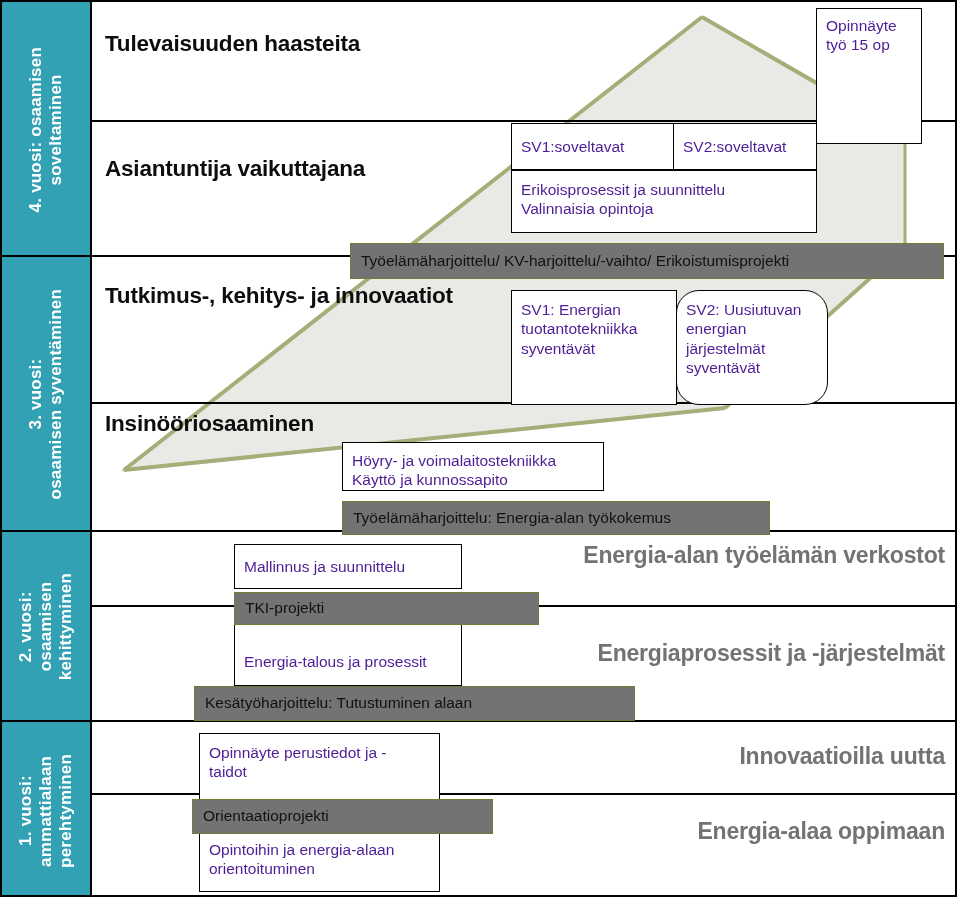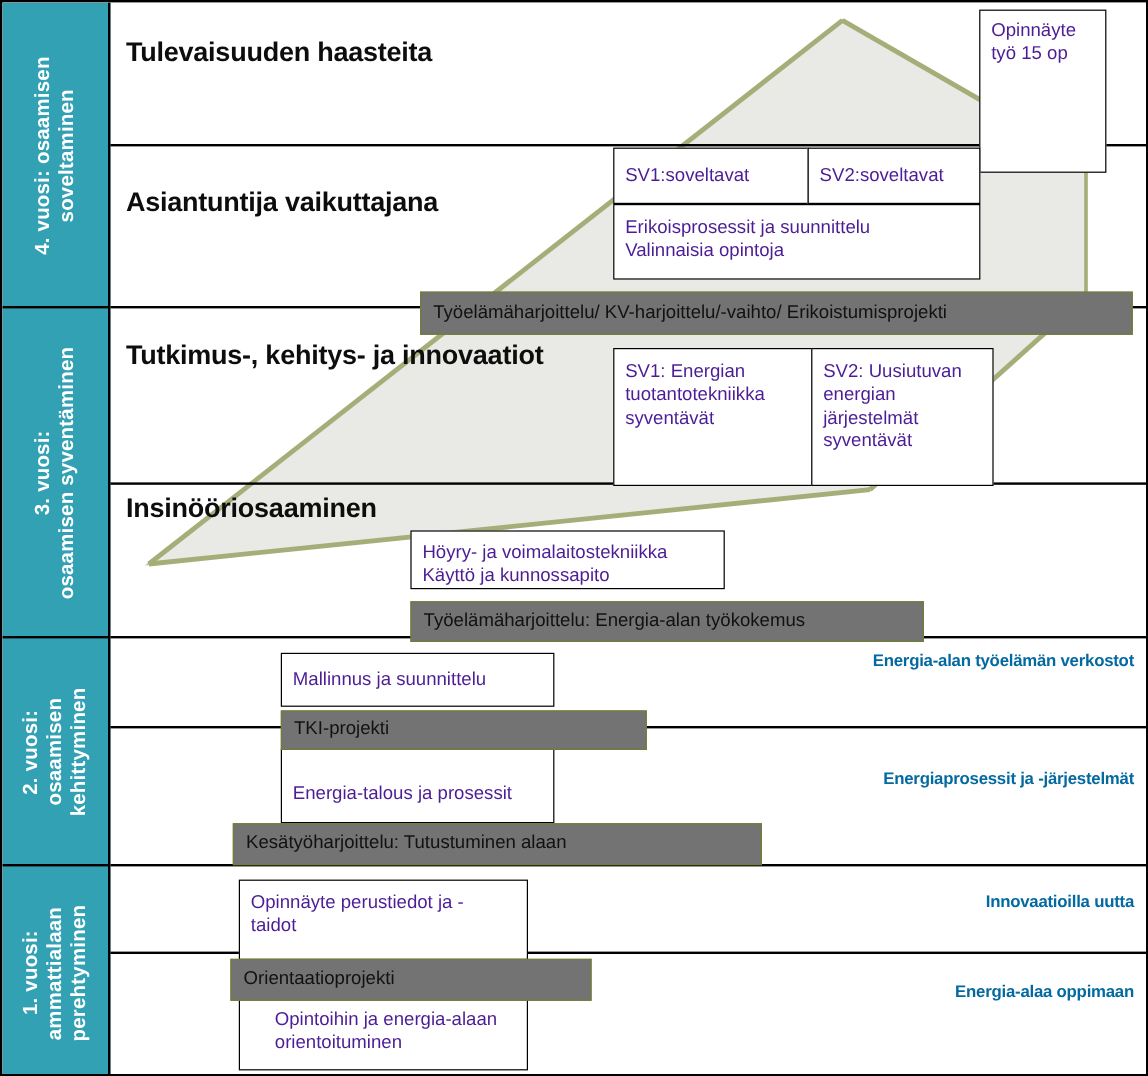--- a/index.html
+++ b/index.html
@@ -20,21 +20,21 @@
   
   .hrule{position:absolute;left:90px;width:865px;height:2px;background:#000;}
 
   
   .polys{position:absolute;left:0;top:0;width:957px;height:897px;pointer-events:none;}
 
   
   .big-head{position:absolute;font-weight:bold;font-size:22.5px;color:#0d0d0d;
             letter-spacing:-.2px;white-space:nowrap;}
   
-  .right-head{position:absolute;font-weight:bold;font-size:14px;color:#0369a1;
+  .right-head{position:absolute;font-weight:bold;font-size:23px;color:#737373;
               text-align:right;white-space:nowrap;letter-spacing:-.2px;}
 
   
   .wbox{position:absolute;background:#fff;border:1.6px solid #000;box-sizing:border-box;
         color:#4c1d95;}
   .wbox .txt{position:absolute;left:9px;top:7px;right:6px;font-size:15.5px;line-height:1.25;
              white-space:pre-line;}
 
   
   .gbar{position:absolute;background:#737373;border:1.4px solid #6e7f33;box-sizing:border-box;
@@ -117,21 +117,21 @@
     <div class="txt" style="top:9px;">Erikoisprosessit ja suunnittelu
 Valinnaisia opintoja</div>
   </div>
 
   <div class="wbox" style="left:509px;top:288px;width:166px;height:115px;">
     <div class="txt" style="top:9px;">SV1: Energian
 tuotantotekniikka
 syventävät</div>
   </div>
 
-  <div class="wbox" style="left:674px;top:288px;width:152px;height:115px;">
+  <div class="wbox" style="left:674px;top:288px;width:152px;height:115px;border-radius:23px;">
     <div class="txt" style="top:9px;">SV2: Uusiutuvan
 energian
 järjestelmät
 syventävät</div>
   </div>
 
   <div class="wbox" style="left:340px;top:440px;width:262px;height:49px;">
     <div class="txt" style="top:8px;">Höyry- ja voimalaitostekniikka
 Käyttö ja kunnossapito</div>
   </div>
@@ -143,21 +143,21 @@
   <div class="wbox" style="left:232px;top:622px;width:228px;height:62px;">
     <div class="txt" style="top:27px;">Energia-talous ja prosessit</div>
   </div>
 
   <div class="wbox" style="left:197px;top:731px;width:241px;height:67px;">
     <div class="txt" style="top:9px;">Opinnäyte perustiedot ja -
 taidot</div>
   </div>
 
   <div class="wbox" style="left:197px;top:829px;width:241px;height:61px;">
-    <div class="txt" style="top:8px;margin-left:20px;">Opintoihin ja energia-alaan
+    <div class="txt" style="top:8px;">Opintoihin ja energia-alaan
 orientoituminen</div>
   </div>
 
   <div class="gbar" style="left:348px;top:241px;width:594px;height:36px;">
     <div class="txt">Työelämäharjoittelu/ KV-harjoittelu/-vaihto/ Erikoistumisprojekti</div>
   </div>
 
   <div class="gbar" style="left:340px;top:499px;width:428px;height:34px;">
     <div class="txt">Työelämäharjoittelu: Energia-alan työkokemus</div>
   </div>

